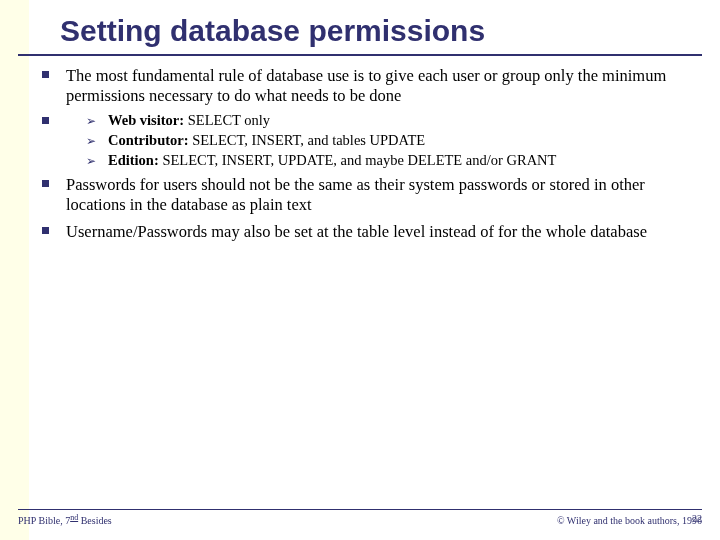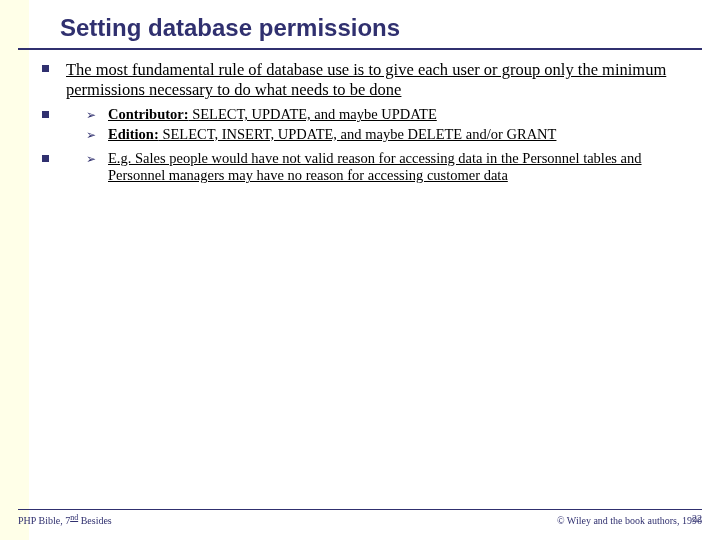--- a/index.html
+++ b/index.html
@@ -6,36 +6,36 @@
   html, body { width: 720px; height: 540px; }
   body {
     background: linear-gradient(to right, #ffffe8 0%, #ffffe8 4%, #ffffff 4%, #ffffff 100%);
     font-family: "Times New Roman", Times, serif;
     color: #000;
     position: relative;
     overflow: hidden;
   }
   .title {
     font-family: Arial, Helvetica, sans-serif;
-    font-size: 24px;
+    font-size: 30px;
     font-weight: bold;
     color: #30306f;
     padding: 14px 0 6px 60px;
   }
   .rule {
     height: 2px;
     background: #30306f;
     margin: 0 18px 10px 18px;
   }
   .content {
     padding: 0 32px 0 30px;
     font-size: 16.5px;
     line-height: 1.22;
   }
-  ul.lvl1 { list-style: none; padding-left: 36px; text-decoration: underline; }
+  ul.lvl1 { list-style: none; padding-left: 36px; }
   ul.lvl1 > li { position: relative; margin-bottom: 6px; }
   ul.lvl1 > li::before {
     content: "";
     position: absolute;
     left: -24px;
     top: 5px;
     width: 7px;
     height: 7px;
     background: #30306f;
   }
@@ -72,31 +72,33 @@
 
 <div class="title">Setting database permissions</div>
 <div class="rule"></div>
 
 <div class="content">
   <ul class="lvl1">
     <li>The most fundamental rule of database use is to give each user or group only the minimum permissions necessary to do what needs to be done</li>
     <li>
       <ul class="lvl2">
         <li>
-          <span class="role">Contributor:</span><span>  SELECT, UPDATE, and maybe UPDATE</span>
+          <span class="role">Web visitor:</span><span> SELECT only</span>
+        </li>
+        <li>
+          <span class="role">Contributor:</span><span>  SELECT, INSERT, and tables UPDATE</span>
         </li>
         <li>
           <span class="role">Edition:</span><span>  SELECT, INSERT, UPDATE, and maybe DELETE and/or GRANT</span>
         </li>
       </ul>
     </li>
+    <li>Passwords for users should not be the same as their system passwords or stored in other locations in the database as plain text</li>
     <li>
-      <ul class="lvl2">
-        <li>E.g. Sales people would have not valid reason for accessing data in the Personnel tables and Personnel managers may have no reason for accessing customer data</li>
-      </ul>
+      <span>Username/Passwords may also be set at the table level instead of for the whole database</span>
     </li>
   </ul>
 </div>
 
 <div class="footer">
   <div class="left">
     <span>PHP Bible, 7</span><sup>nd</sup><span> Besides</span>
   </div>
   <div class="center">22</div>
   <div class="right">© Wiley and the book authors, 1996</div>

